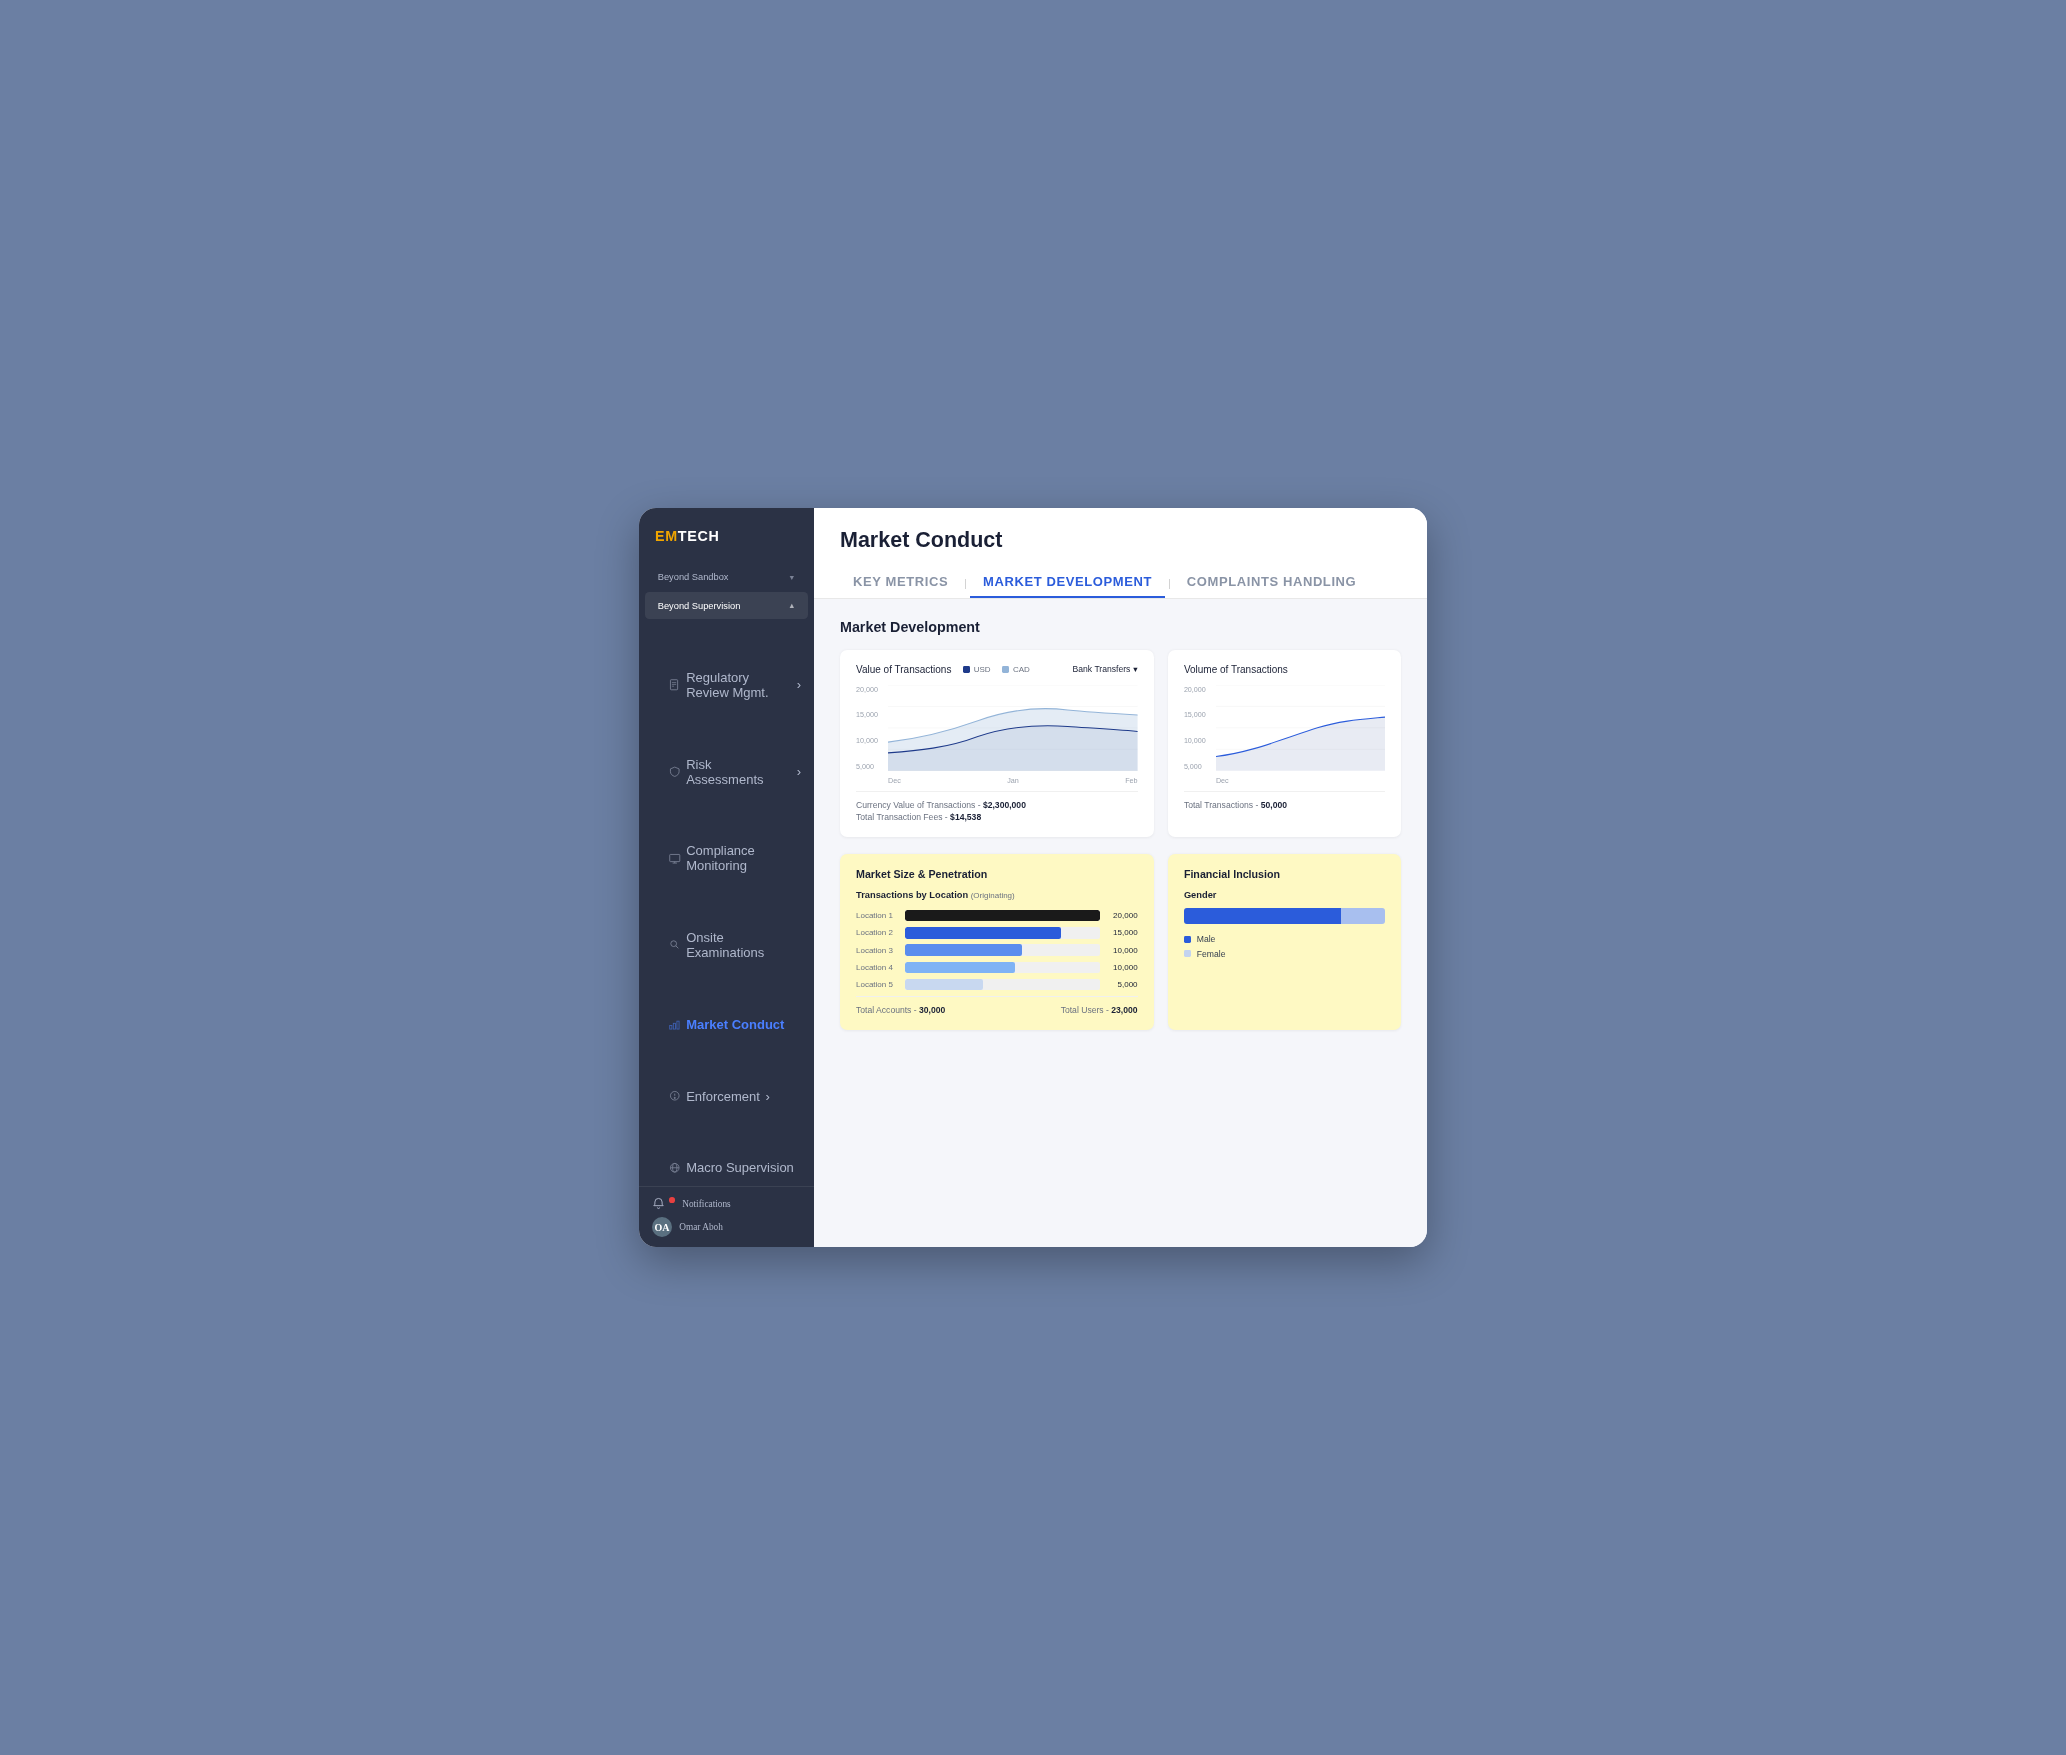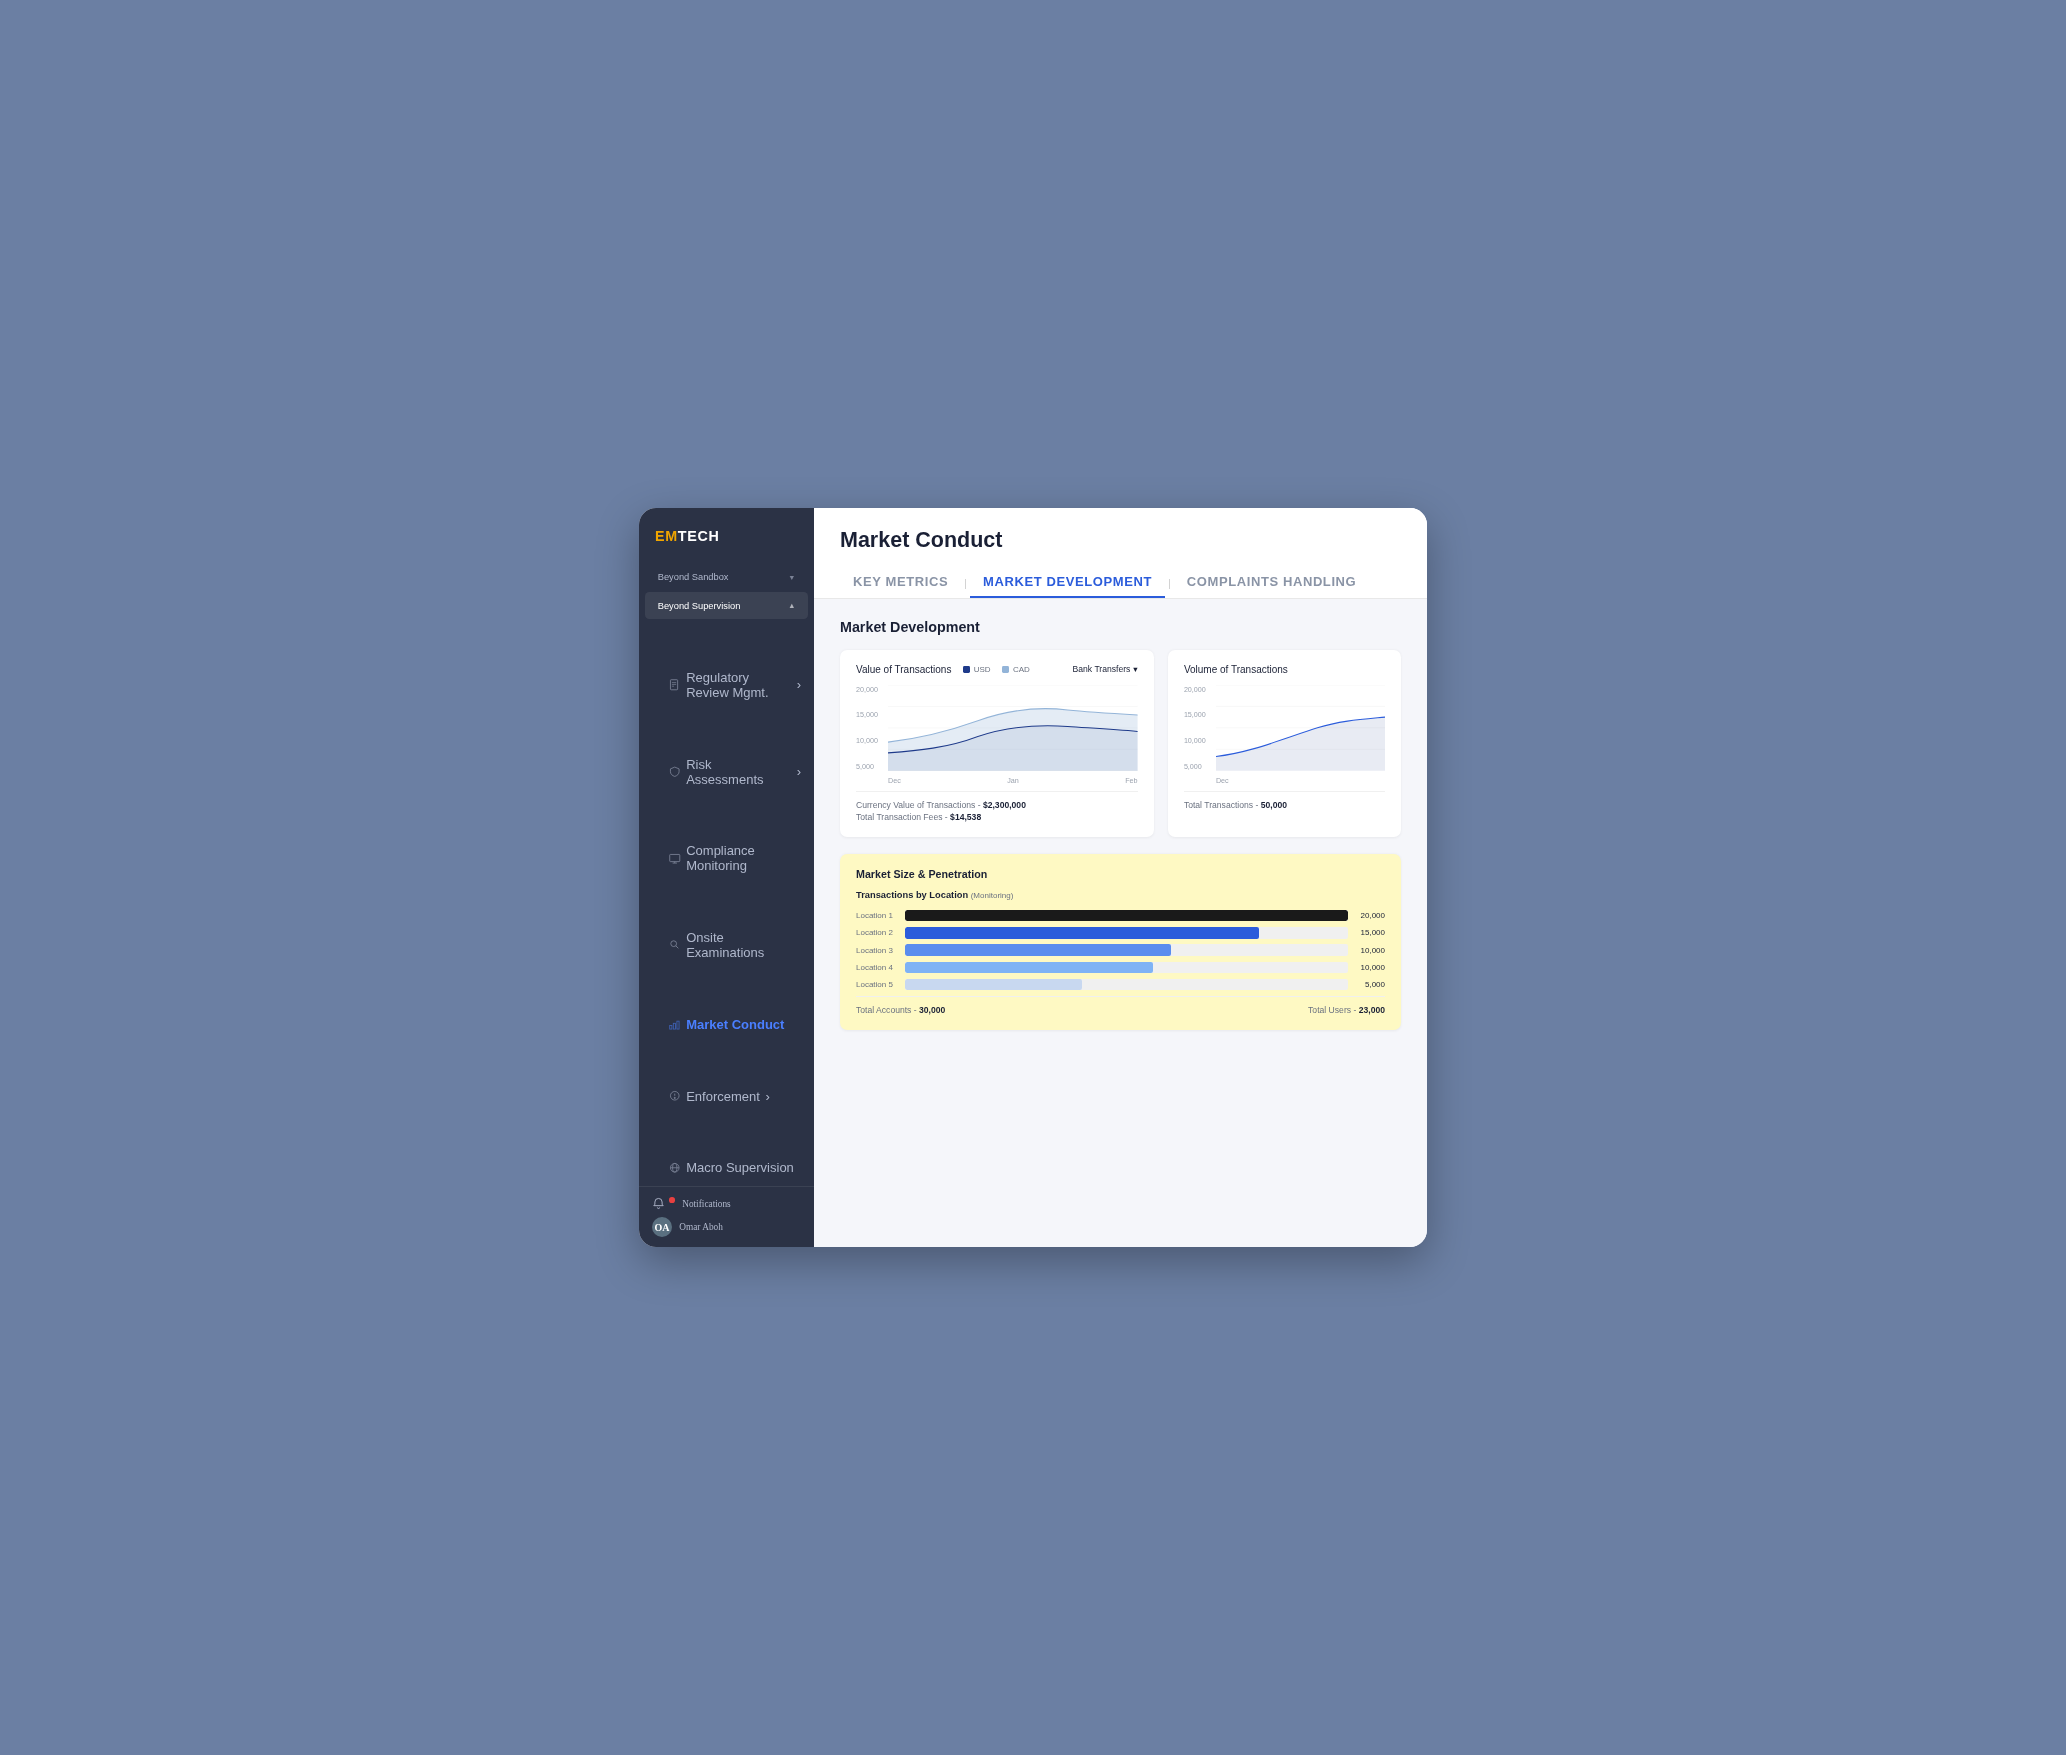--- a/index.html
+++ b/index.html
@@ -553,21 +553,21 @@
           </div>
         </div>
       </div>
 
       <div class="bottom-row">
 
         <div class="bottom-card large">
           <div class="bottom-card-title">Market Size &amp; Penetration</div>
           <div class="bottom-card-sub">
             <span>Transactions by Location</span>
-            <span style="font-weight:400;font-size:8px;color:#6b7280;">(Monitoring)</span>
+            <span style="font-weight:400;font-size:8px;color:#6b7280;">(Originating)</span>
           </div>
 
           <div>
             <div class="bar-row">
               <span class="bar-label">Location 1</span>
               <div class="bar-track" style="background:#f0f0f0;">
                 <div class="bar-fill" style="width:100%;background:#1a1a1a;"></div>
               </div>
               <span class="bar-value">20,000</span>
             </div>
@@ -606,17 +606,35 @@
               <span>Total Accounts -</span>
               <strong>30,000</strong>
             </span>
             <span>
               <span>Total Users -</span>
               <strong>23,000</strong>
             </span>
           </div>
         </div>
 
+        <div class="bottom-card small">
+          <div class="fi-title">Financial Inclusion</div>
+          <div class="fi-sub">Gender</div>
+          <div class="gender-bar-container">
+            <div class="gender-bar-male" style="width:78%;"></div>
+            <div class="gender-bar-female" style="width:22%;"></div>
+          </div>
+          <div class="gender-legend">
+            <div class="gender-legend-item">
+              <div class="gender-legend-dot" style="background:#2b5cdb;"></div>
+              <span>Male</span>
+            </div>
+            <div class="gender-legend-item">
+              <div class="gender-legend-dot" style="background:#c3d3ef;"></div>
+              <span>Female</span>
+            </div>
+          </div>
+        </div>
       </div>
     </div>
   </div>
 </div>
 
 
 </body></html>

